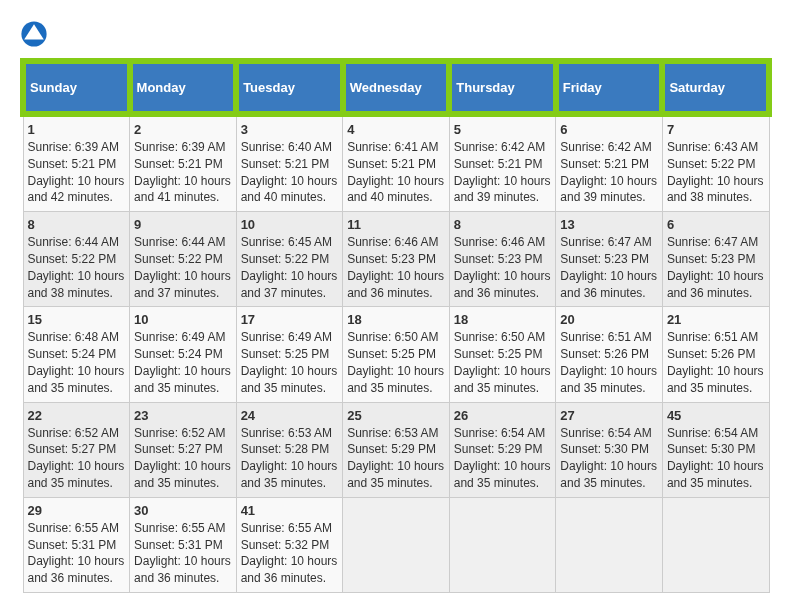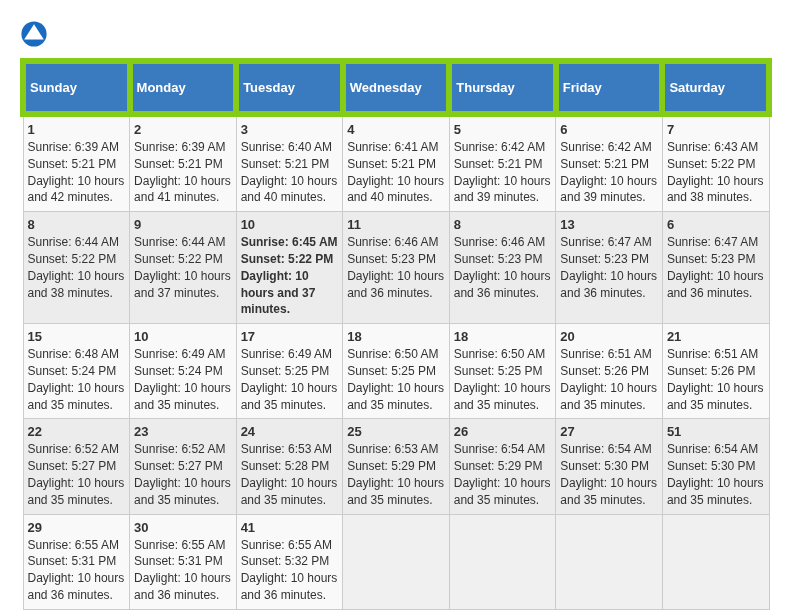--- a/index.html
+++ b/index.html
@@ -173,21 +173,21 @@
 Daylight: 10 hours and 38 minutes.</div>
         </td>
         <td>
           <span class="day-num">9</span>
           <div class="day-info" style="white-space: pre-line;">Sunrise: 6:44 AM
 Sunset: 5:22 PM
 Daylight: 10 hours and 37 minutes.</div>
         </td>
         <td>
           <span class="day-num">10</span>
-          <div class="day-info" style="white-space: pre-line; font-weight: bold;">Sunrise: 6:45 AM
+          <div class="day-info" style="white-space: pre-line;">Sunrise: 6:45 AM
 Sunset: 5:22 PM
 Daylight: 10 hours and 37 minutes.</div>
         </td>
         <td>
           <span class="day-num">11</span>
           <div class="day-info" style="white-space: pre-line;">Sunrise: 6:46 AM
 Sunset: 5:23 PM
 Daylight: 10 hours and 36 minutes.</div>
         </td>
         <td>
@@ -284,21 +284,21 @@
 Sunset: 5:29 PM
 Daylight: 10 hours and 35 minutes.</div>
         </td>
         <td>
           <span class="day-num">27</span>
           <div class="day-info" style="white-space: pre-line;">Sunrise: 6:54 AM
 Sunset: 5:30 PM
 Daylight: 10 hours and 35 minutes.</div>
         </td>
         <td>
-          <span class="day-num">51</span>
+          <span class="day-num">45</span>
           <div class="day-info" style="white-space: pre-line;">Sunrise: 6:54 AM
 Sunset: 5:30 PM
 Daylight: 10 hours and 35 minutes.</div>
         </td>
       </tr>
       <tr>
         <td>
           <span class="day-num">29</span>
           <div class="day-info" style="white-space: pre-line;">Sunrise: 6:55 AM
 Sunset: 5:31 PM

